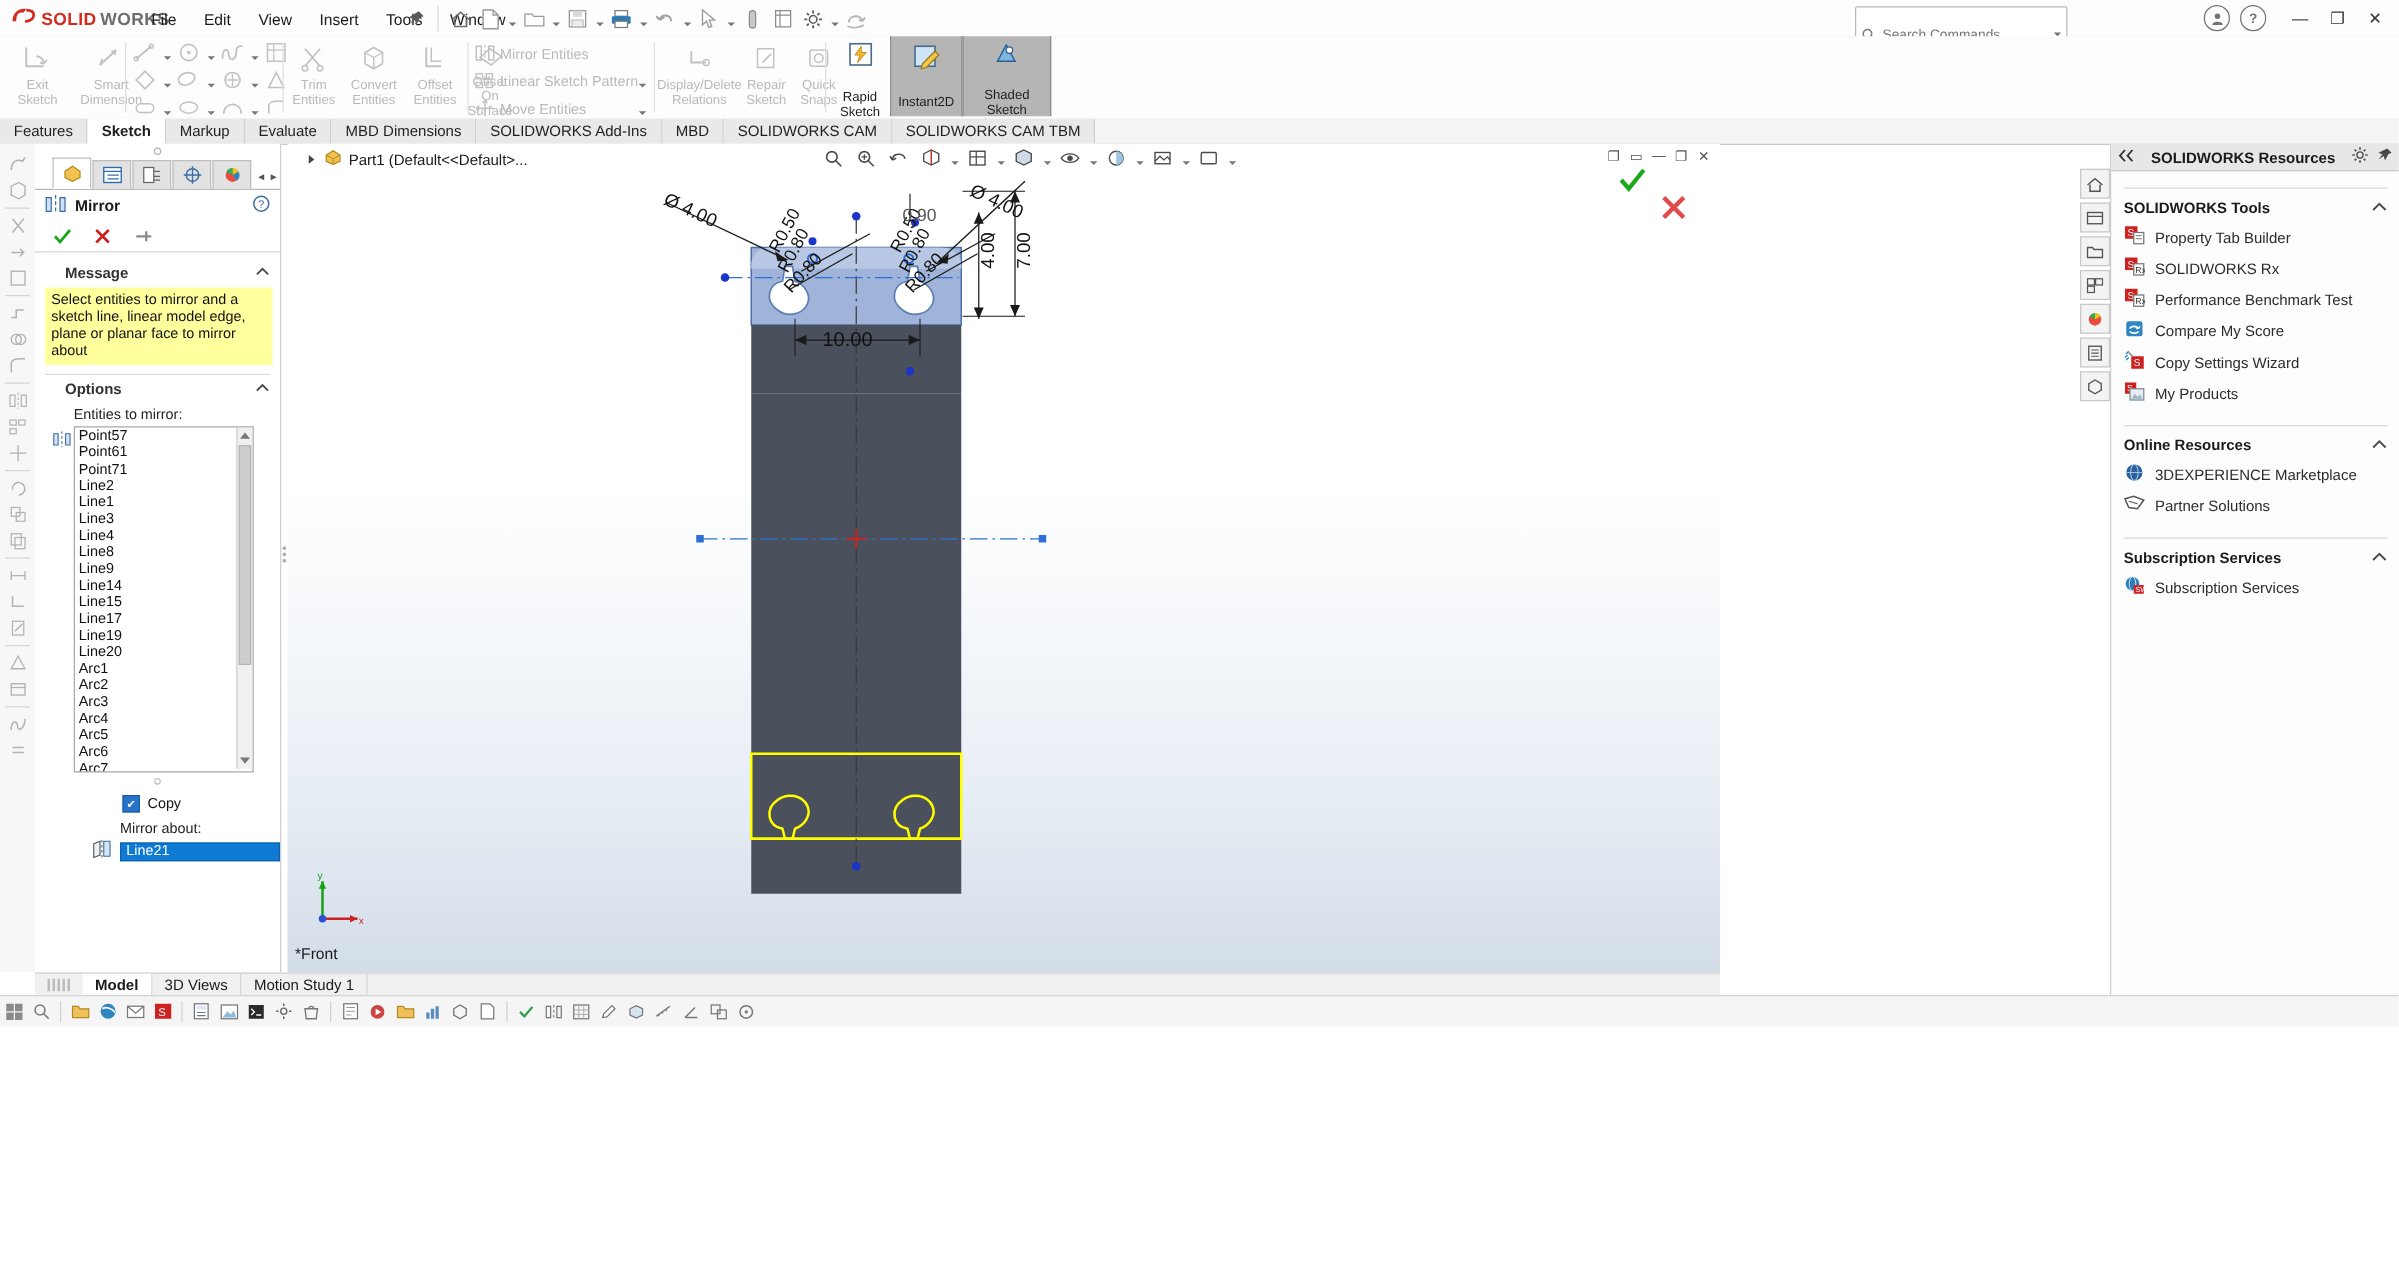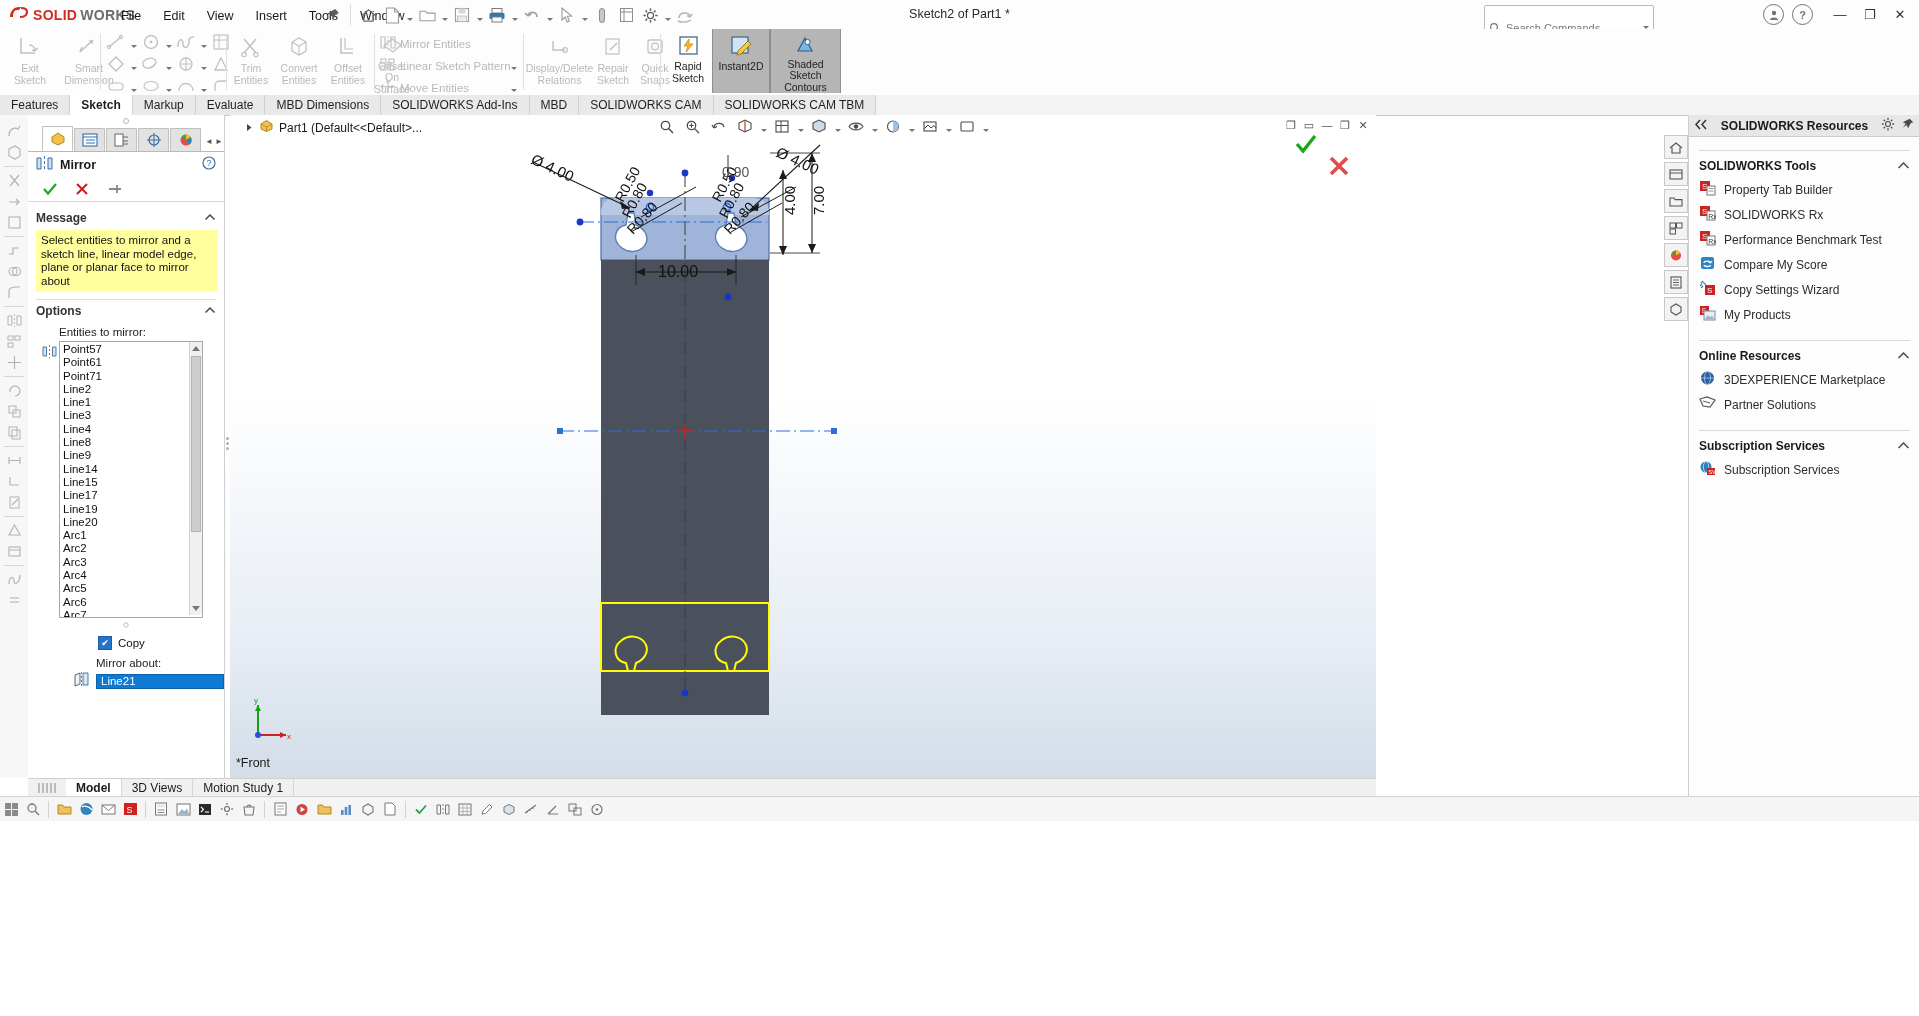--- a/index.html
+++ b/index.html
@@ -41,21 +41,21 @@
     border-bottom:1px solid #e8e8e8;}
   .rb-group{position:absolute;top:0;height:66px;}
   .rb-sep{position:absolute;top:5px;width:1px;height:56px;background:#e0e0e0;}
   .rb-big{display:flex;flex-direction:column;align-items:center;width:56px;padding-top:4px;cursor:default;}
   .rb-big .lbl{font-size:10.5px;line-height:11.5px;text-align:center;color:#b9b9b9;margin-top:2px;}
   .rb-ico{width:28px;height:28px;display:flex;align-items:center;justify-content:center;}
   .rb-small{display:flex;align-items:center;height:22px;gap:4px;cursor:default;}
   .rb-small .t{font-size:11.5px;color:#b9b9b9;}
   .rb-tile{display:flex;flex-direction:column;align-items:center;justify-content:flex-start;
     width:50px;height:64px;padding-top:3px;box-sizing:border-box;cursor:pointer;}
-  .rb-tile .lbl{font-size:10.5px;line-height:11.5px;text-align:center;color:#1f1f1f;margin-top:1px;}
+  .rb-tile .lbl{font-size:10.5px;line-height:11.5px;text-align:center;color:#1f1f1f;margin-top:17px;}
   .rb-tile.active{background:#b5b5b5;border-left:1px solid #8e8e8e;border-right:1px solid #8e8e8e;}
 
   
   .tabrow{position:absolute;left:0;top:95px;width:1919px;height:20px;background:#f4f4f4;
     border-bottom:1px solid #c8c8c8;display:flex;align-items:stretch;}
   .tab{padding:0 11px;display:flex;align-items:center;font-size:12px;color:#1f1f1f;
     border-right:1px solid #d0d0d0;cursor:pointer;background:#e9e9e9;}
   .tab.active{background:#fff;border-bottom:1px solid #fff;font-weight:bold;}
 
   
@@ -74,21 +74,21 @@
     background:#e2e2e2;border:1px solid #bfbfbf;border-bottom:none;cursor:pointer;}
   .pm-tab.sel{background:#fff;height:23px;border-bottom:1px solid #fff;}
   .pm-arrows{display:flex;align-items:center;margin-left:2px;}
   .pm-arw{width:10px;height:20px;display:flex;align-items:center;justify-content:center;cursor:pointer;font-size:8px;color:#555;}
   .pm-head{height:25px;display:flex;align-items:center;padding:0 8px;gap:7px;border-bottom:0;}
   .pm-title{font-weight:bold;font-size:12.5px;color:#1a1a1a;}
   .pm-help{margin-left:auto;cursor:pointer;}
   .pm-okrow{height:24px;display:flex;align-items:center;gap:16px;padding-left:14px;
     border-bottom:1px solid #d8d8d8;}
   .okico{cursor:pointer;width:16px;height:16px;display:flex;align-items:center;justify-content:center;}
-  .sec-head{height:22px;display:flex;align-items:center;padding:0 8px;font-weight:bold;font-size:12px;color:#333;}
+  .sec-head{height:22px;display:flex;align-items:center;padding:0 8px;font-weight:bold;font-size:12px;color:#333;margin-left:16px;}
   .sec-head .chev{margin-left:auto;cursor:pointer;}
   .msgbox{margin:1px 6px 0 8px;background:#ffff9e;padding:4px 5px;font-size:11.5px;line-height:13.5px;color:#111;}
   .divider{height:1px;background:#dcdcdc;margin:7px 8px 0 8px;}
   .field-lbl{font-size:11.5px;color:#222;padding:4px 0 3px 31px;}
   .list-wrap{display:flex;align-items:flex-start;padding-left:12px;}
   .list-ico{width:19px;display:flex;justify-content:center;padding-top:4px;}
   .listbox{width:142px;height:275px;border:1px solid #a8a8a8;background:#fff;position:relative;overflow:hidden;}
   .listbox .li{font-size:11.5px;line-height:13.3px;padding:0 3px;color:#111;cursor:pointer;white-space:nowrap;}
   .lb-scroll{position:absolute;right:0;top:0;width:12px;height:273px;background:#f0f0f0;border-left:1px solid #cfcfcf;}
   .lb-thumb{position:absolute;left:1px;top:14px;width:10px;height:176px;background:#cdcdcd;border:1px solid #b5b5b5;box-sizing:border-box;}
@@ -287,21 +287,20 @@
         </div>
       <div class="qbtn">
         <svg width="18" height="17" viewBox="0 0 18 17">
             <path d="M3 11 C3 5,13 4,14 10" stroke="#b4b4b4" stroke-width="1.5" fill="none"></path>
             <path d="M14 10 L16 7 M14 10 L11 8.6" stroke="#b4b4b4" stroke-width="1.5" fill="none"></path>
             <path d="M2 14 C6 16,12 15,15 13" stroke="#b4b4b4" stroke-width="1.4" fill="none"></path>
           </svg>
       </div>
     </div>
 
-    <div class="doc-title">Sketch2 of Part1 *</div>
 
     <div class="searchbox">
       <svg width="12" height="12" viewBox="0 0 12 12" style="margin-right:3px;">
         <circle cx="5" cy="5" r="3.4" fill="none" stroke="#7c7c7c" stroke-width="1.2"></circle>
           <path d="M7.6 7.6 L11 11" stroke="#7c7c7c" stroke-width="1.3"></path>
       </svg>
       <input readonly="" placeholder="Search Commands" style="">
       <span class="caret" style="margin-left:auto;"></span>
     </div>
 

